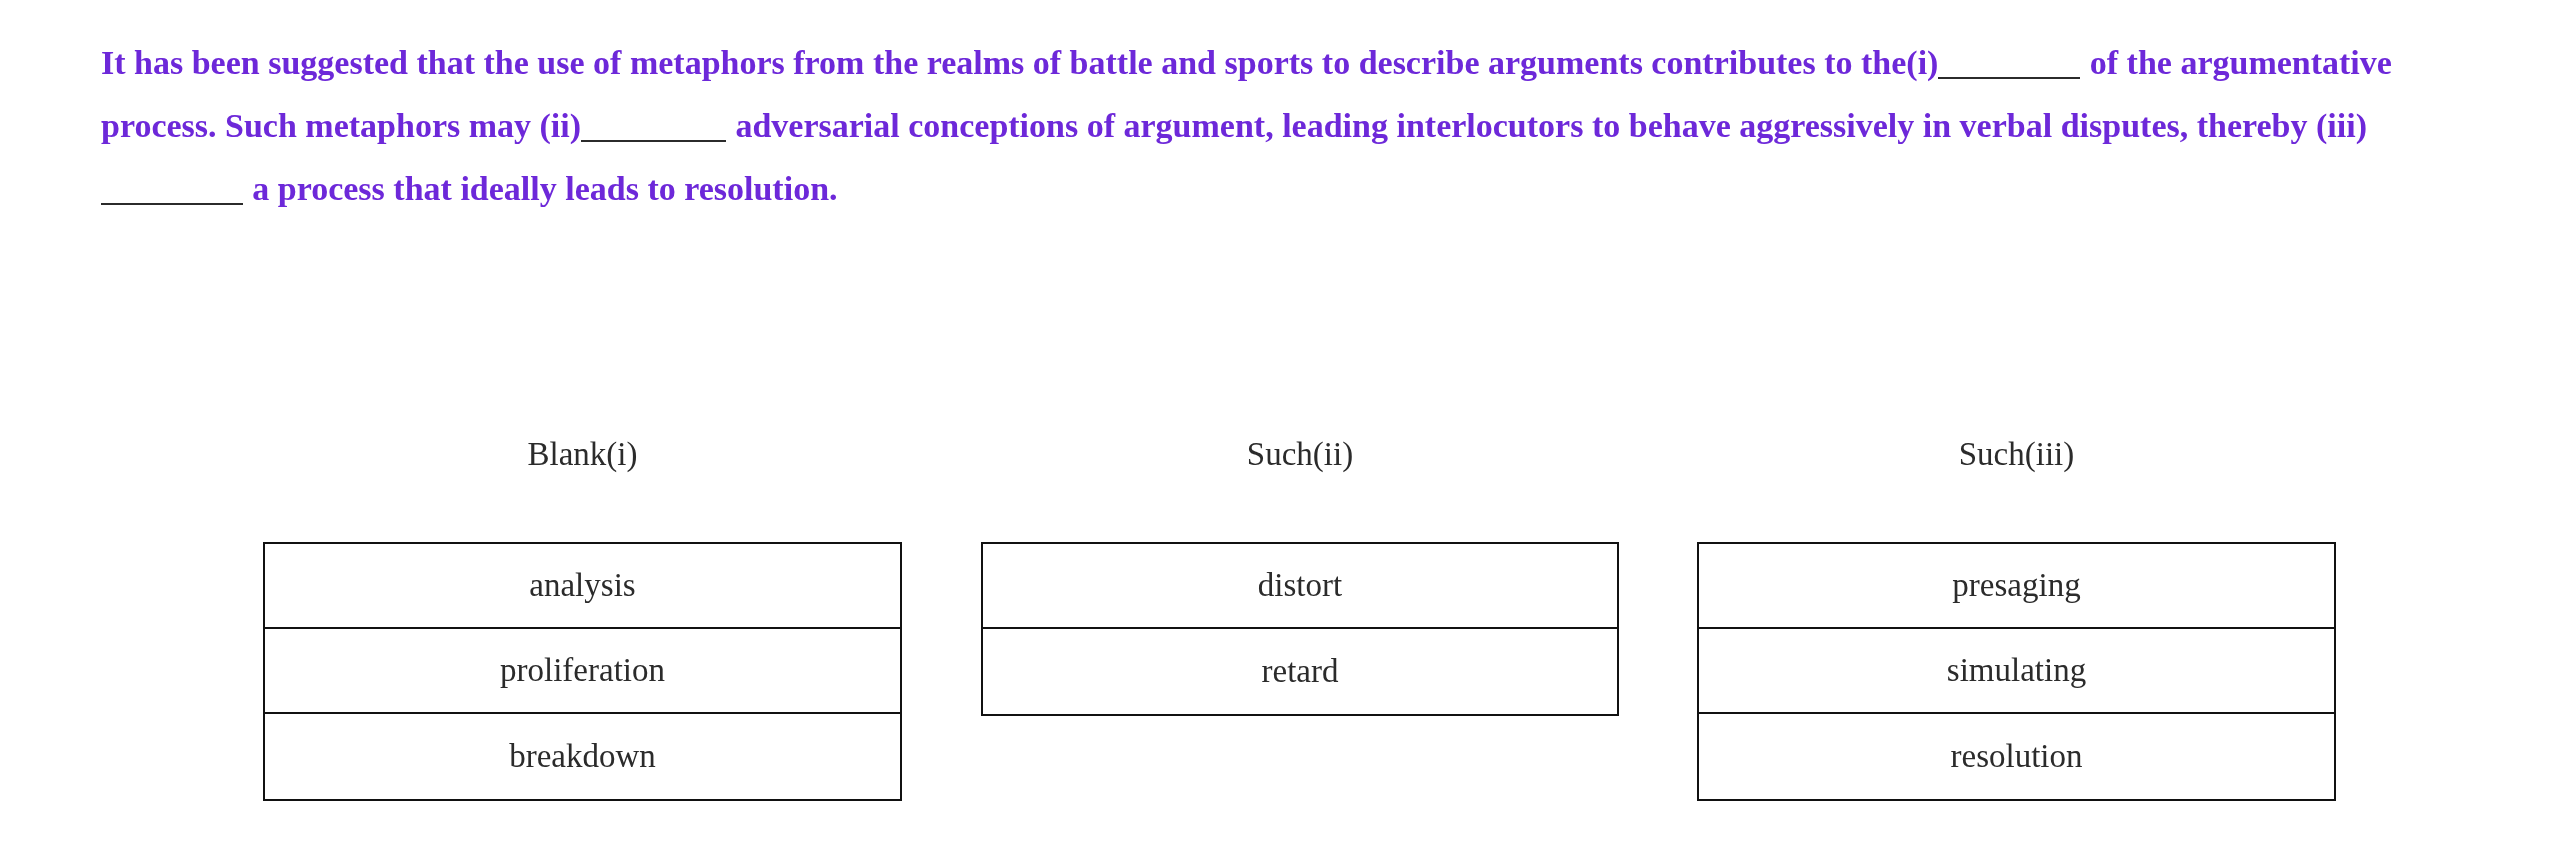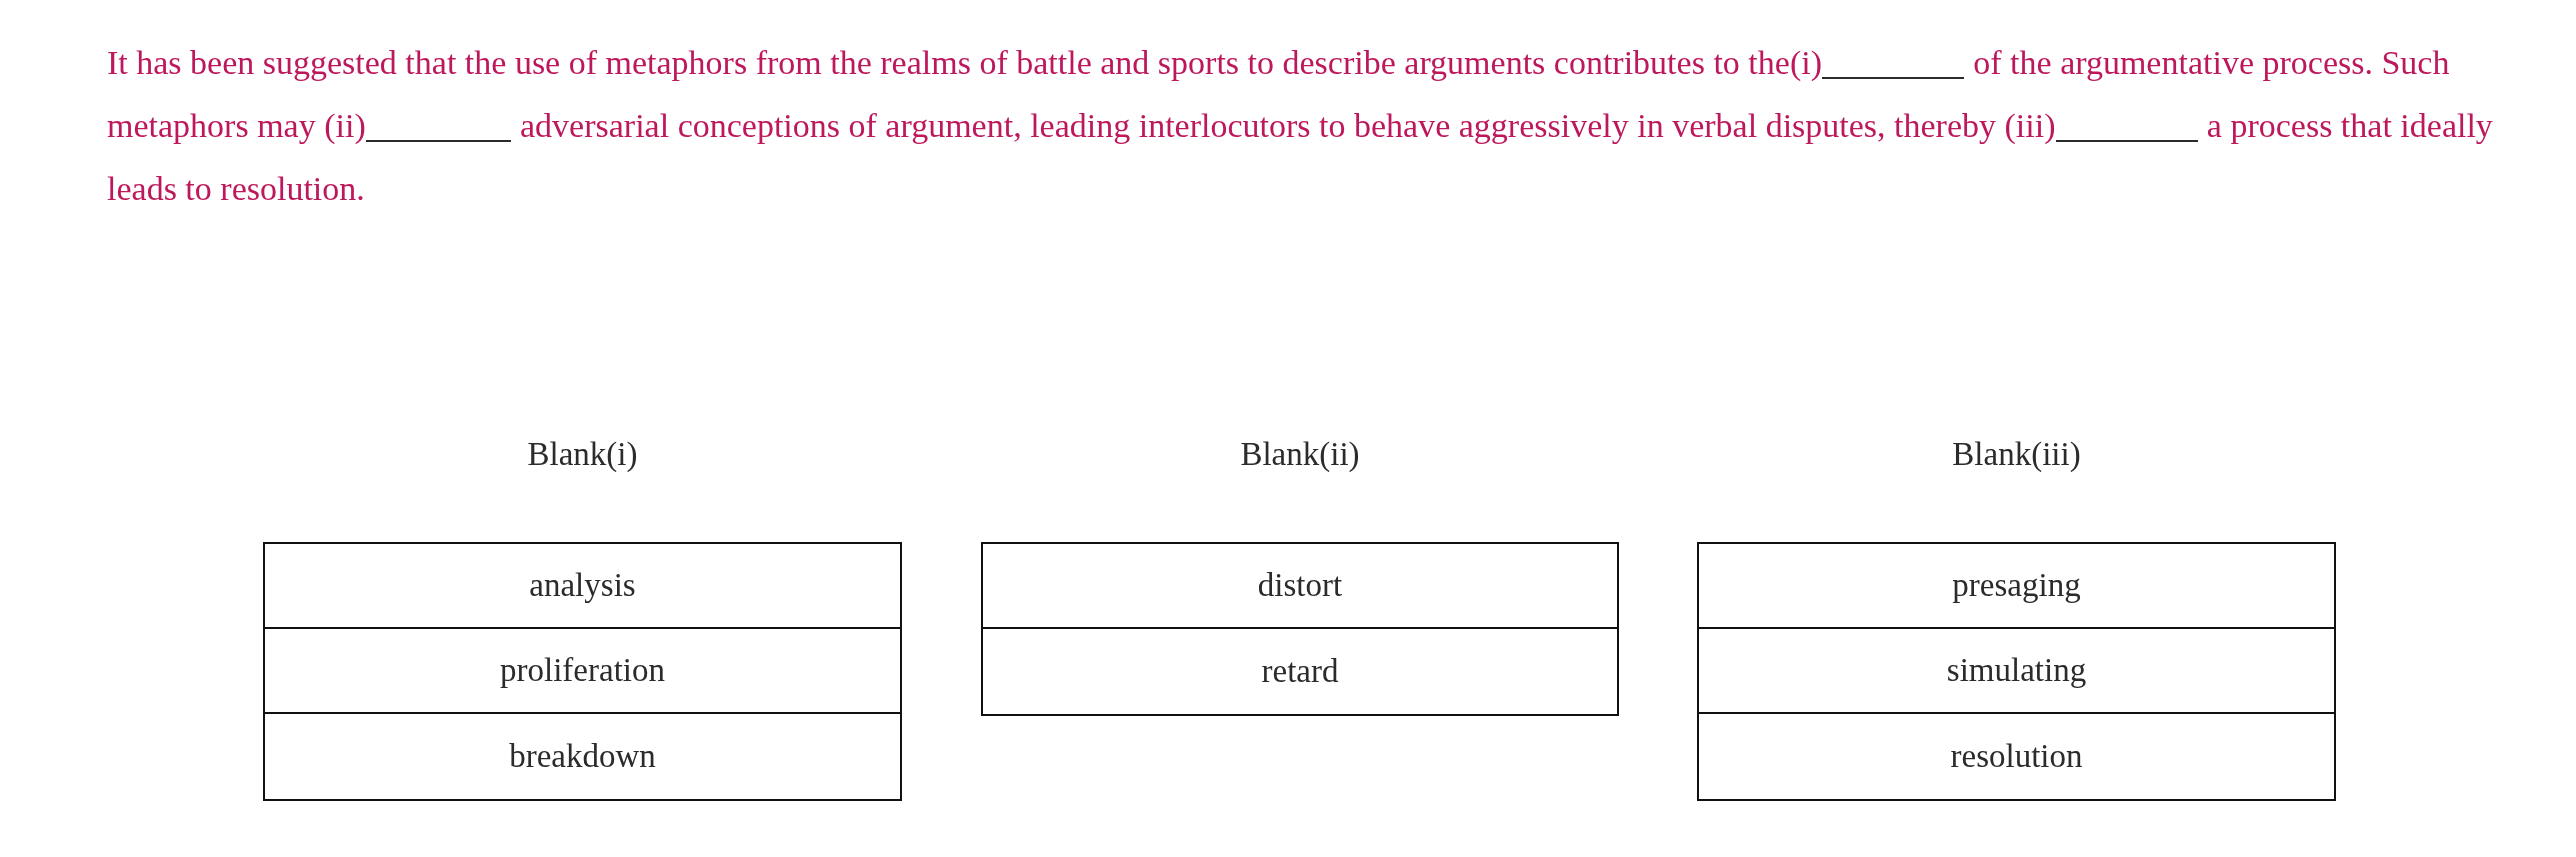--- a/index.html
+++ b/index.html
@@ -14,27 +14,28 @@
     position: relative;
     overflow: hidden;
     font-family: "Liberation Serif", "DejaVu Serif", serif;
     color: #2b2b2b;
     -webkit-font-smoothing: antialiased;
   }
 
   
   .passage {
     position: absolute;
-    left: 107px;
+    left: 101px;
     top: 31px;
     width: 2390px;
     font-size: 34px;
     line-height: 63px;
-    color: #be185d;
+    color: #6d28d9;
     white-space: normal;
+    font-weight: bold;
   }
   .passage .seg { white-space: pre-wrap; }
 
   
   .blank {
     display: inline-block;
     width: 142px;
     height: 0;
     border-bottom: 2.5px solid #2b2b2b;
     vertical-align: -5px;
@@ -104,29 +105,29 @@
   <div class="col" id="col-1">
     <div class="col-header">Blank(i)</div>
     <div class="choice-table">
       <div class="choice-row">analysis</div>
       <div class="choice-row">proliferation</div>
       <div class="choice-row">breakdown</div>
     </div>
   </div>
 
   <div class="col" id="col-2">
-    <div class="col-header">Blank(ii)</div>
+    <div class="col-header">Such(ii)</div>
     <div class="choice-table">
       <div class="choice-row">distort</div>
       <div class="choice-row">retard</div>
     </div>
   </div>
 
   <div class="col" id="col-3">
-    <div class="col-header">Blank(iii)</div>
+    <div class="col-header">Such(iii)</div>
     <div class="choice-table">
       <div class="choice-row">presaging</div>
       <div class="choice-row">simulating</div>
       <div class="choice-row">resolution</div>
     </div>
   </div>
 
 </div>
 
 

